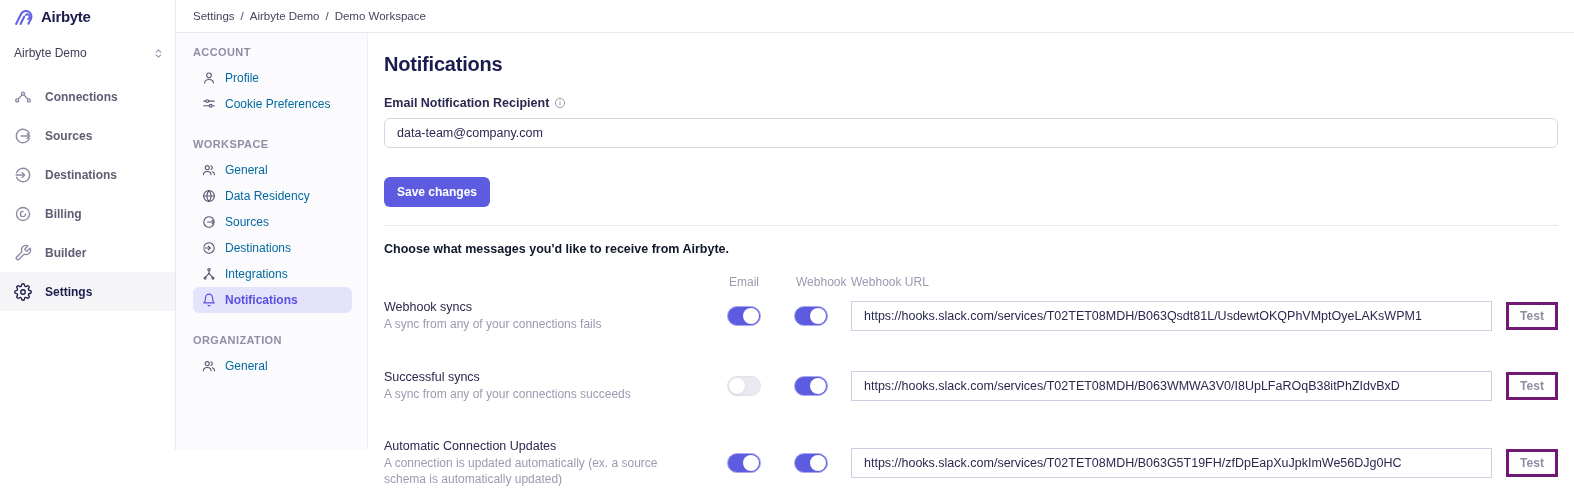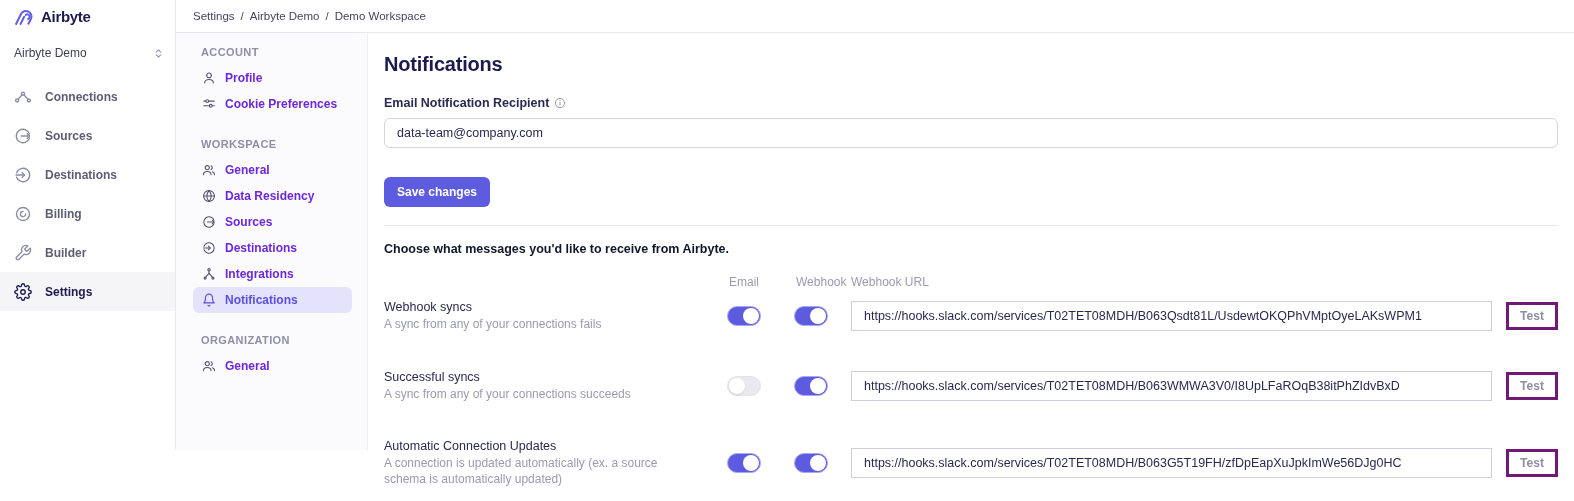--- a/index.html
+++ b/index.html
@@ -24,23 +24,23 @@
 
   
   .right-col { flex:1; display:flex; flex-direction:column; min-width:0; }
   .topbar { height:33px; min-height:33px; border-bottom:1px solid #e8e8ee; display:flex; align-items:center; gap:6px; padding-left:17px; font-size:11.5px; color:#45445f; }
   .crumb { cursor:pointer; }
   .crumb-sep { color:#45445f; }
   .content-row { flex:1; display:flex; min-height:0; }
 
   
   .settings-nav { width:192px; min-width:192px; background:#fbfbfd; border-right:1px solid #efeff4; padding:13px 15px 0 17px; }
-  .snav-title { font-size:11px; font-weight:bold; color:#8f8ea6; letter-spacing:0.4px; margin:0 0 7px 8px; }
+  .snav-title { font-size:11px; font-weight:bold; color:#8f8ea6; letter-spacing:0.4px; margin:0 0 7px 0; }
   .snav-section + .snav-section .snav-title { margin-top:21px; }
-  .snav-item { display:flex; align-items:center; gap:9px; padding:6px 10px 6px 9px; border-radius:6px; font-size:12px; color:#6d28d9; cursor:pointer;font-weight:bold; }
+  .snav-item { display:flex; align-items:center; gap:9px; padding:6px 10px 6px 9px; border-radius:6px; font-size:12px; color:#0369a1; cursor:pointer; }
   .snav-item svg { color:#565572; flex:none; }
   .snav-item.active { background:#e5e2fb; color:#5a50e0; font-weight:bold; }
   .snav-item.active svg { color:#5a50e0; }
 
   
   .main { flex:1; min-width:0; padding:20px 16px 0 16px; background:#fff; }
   .page-title { font-size:20px; font-weight:bold; letter-spacing:-0.2px; margin:0 0 20px 0; color:#1c1b4e; }
   .field-label { display:flex; align-items:center; gap:5px; font-size:12.5px; font-weight:bold; color:#2a294f; margin-bottom:8px; }
   .text-input { width:100%; height:30px; border:1px solid #d5d4e0; border-radius:6px; padding:0 12px; font-size:12.5px; color:#2a294f; font-family:inherit; background:#fff; outline:none; }
   .save-btn { margin-top:29px; background:#5d5ce0; color:#fff; border:none; border-radius:6px; padding:8px 13px; font-size:12px; font-weight:bold; font-family:inherit; cursor:pointer; display:inline-block; }

